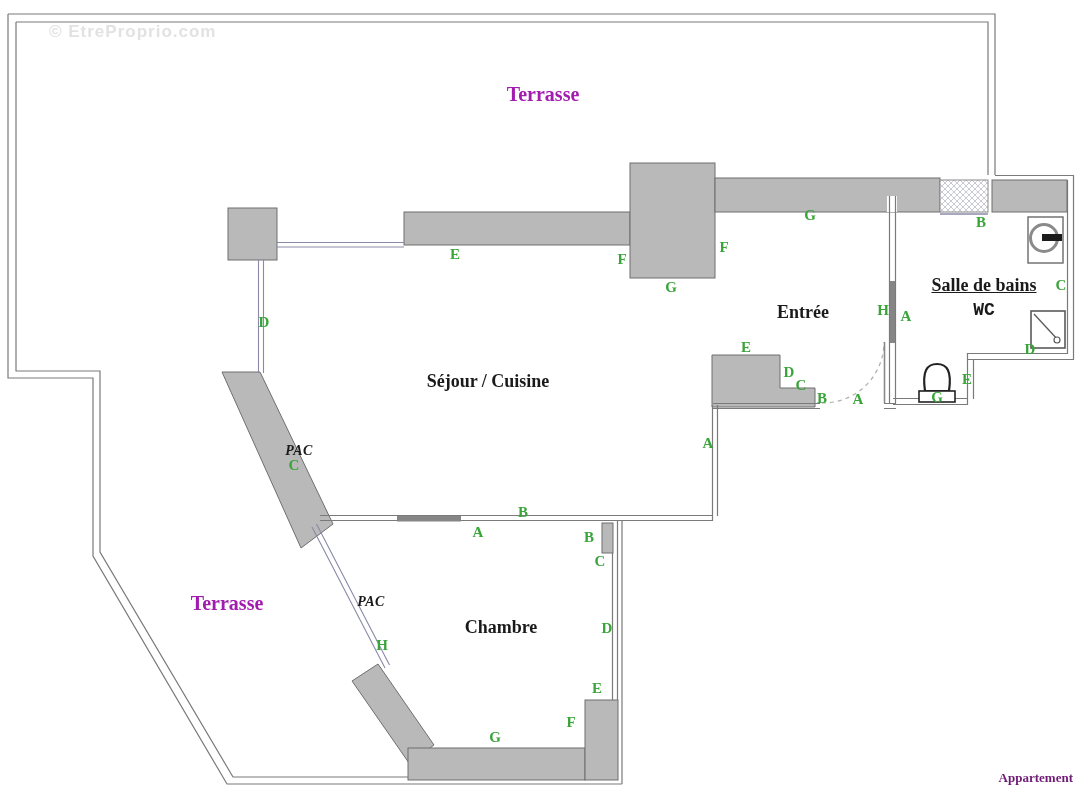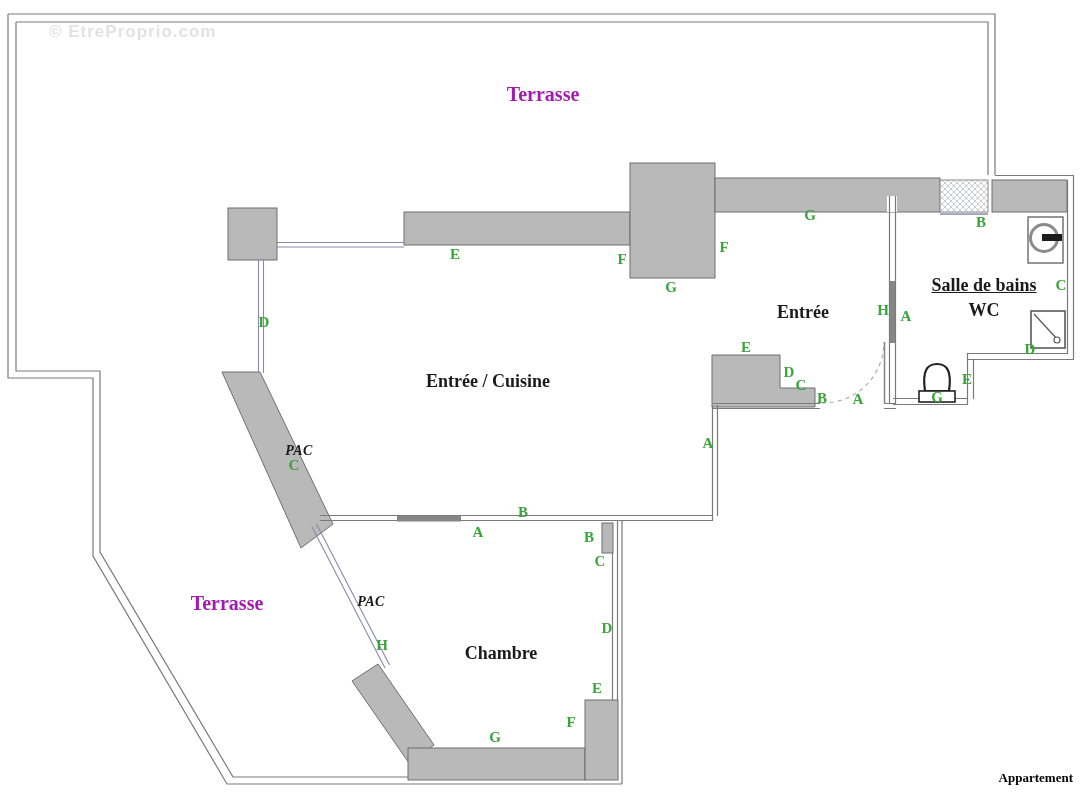--- a/index.html
+++ b/index.html
@@ -6,21 +6,21 @@
   #stage{position:relative;width:1085px;height:800px;background:#ffffff;overflow:hidden;
          font-family:"Liberation Serif","DejaVu Serif",serif;}
   #plan-svg{position:absolute;left:0;top:0;}
   .lbl{position:absolute;transform:translate(-50%,-50%);font-weight:bold;white-space:nowrap;line-height:1;}
   .letter{font-size:15px;color:#3aa43a;}
   .room{font-size:18px;color:#1a1a1a;}
   .room-large{font-size:20px;color:#a21caf;}
   .sub{font-size:14px;color:#1a1a1a;letter-spacing:0.5px;font-style:italic;}
   .watermark{position:absolute;left:16px;top:22px;font-size:17px;font-weight:bold;color:#e2e2e2;
              font-family:"Liberation Sans","DejaVu Sans",sans-serif;letter-spacing:1px;padding-left:33px;}
-  .footer{position:absolute;right:12px;bottom:14px;font-size:13px;font-weight:bold;color:#000000;text-align:right;}
+  .footer{position:absolute;right:12px;bottom:14px;font-size:13px;font-weight:bold;color:#701a75;text-align:right;}
 </style>
 </head>
 <body>
 
 <div id="stage">
 
   <svg id="plan-svg" width="1085" height="800" viewBox="0 0 1085 800">
     <defs>
       <pattern id="hatch" patternUnits="userSpaceOnUse" width="6" height="6">
         <rect width="6" height="6" fill="#ffffff"></rect>
@@ -100,25 +100,25 @@
 
     <g>
       <path d="M925,391 C922,371 927,364 937,364 C947,364 952,371 949,391 Z" fill="#ffffff" stroke="#222222" stroke-width="2.2"></path>
       <rect x="919" y="391" width="36" height="11" fill="#ffffff" stroke="#222222" stroke-width="1.6"></rect>
     </g>
   </svg>
 
   <div id="labels">
       <div class="lbl room-large" style="left: 543px; top: 94px;">Terrasse</div>
       <div class="lbl room-large" style="left: 227px; top: 603px;">Terrasse</div>
-      <div class="lbl room" style="left: 488px; top: 381px;">Entrée / Cuisine</div>
-      <div class="lbl room" style="left: 501px; top: 627px; margin-top: 26px;">Chambre</div>
+      <div class="lbl room" style="left: 488px; top: 381px;">Séjour / Cuisine</div>
+      <div class="lbl room" style="left: 501px; top: 627px;">Chambre</div>
       <div class="lbl room" style="left: 803px; top: 301px; margin-top: 11px;">Entrée</div>
       <div class="lbl room" style="left: 984px; top: 285px; text-decoration: underline;">Salle de bains</div>
-      <div class="lbl room" style="left: 984px; top: 310px;">WC</div>
+      <div class="lbl room" style="left: 984px; top: 310px; font-family: Liberation Mono, monospace;">WC</div>
       <div class="lbl sub" style="left: 299px; top: 451px;">PAC</div>
       <div class="lbl sub" style="left: 371px; top: 602px;">PAC</div>
       <div class="lbl letter" style="left: 455px; top: 254px;">E</div>
       <div class="lbl letter" style="left: 622px; top: 259px;">F</div>
       <div class="lbl letter" style="left: 671px; top: 287px;">G</div>
       <div class="lbl letter" style="left: 724px; top: 247px;">F</div>
       <div class="lbl letter" style="left: 810px; top: 215px;">G</div>
       <div class="lbl letter" style="left: 981px; top: 222px;">B</div>
       <div class="lbl letter" style="left: 1061px; top: 285px;">C</div>
       <div class="lbl letter" style="left: 906px; top: 316px;">A</div>

